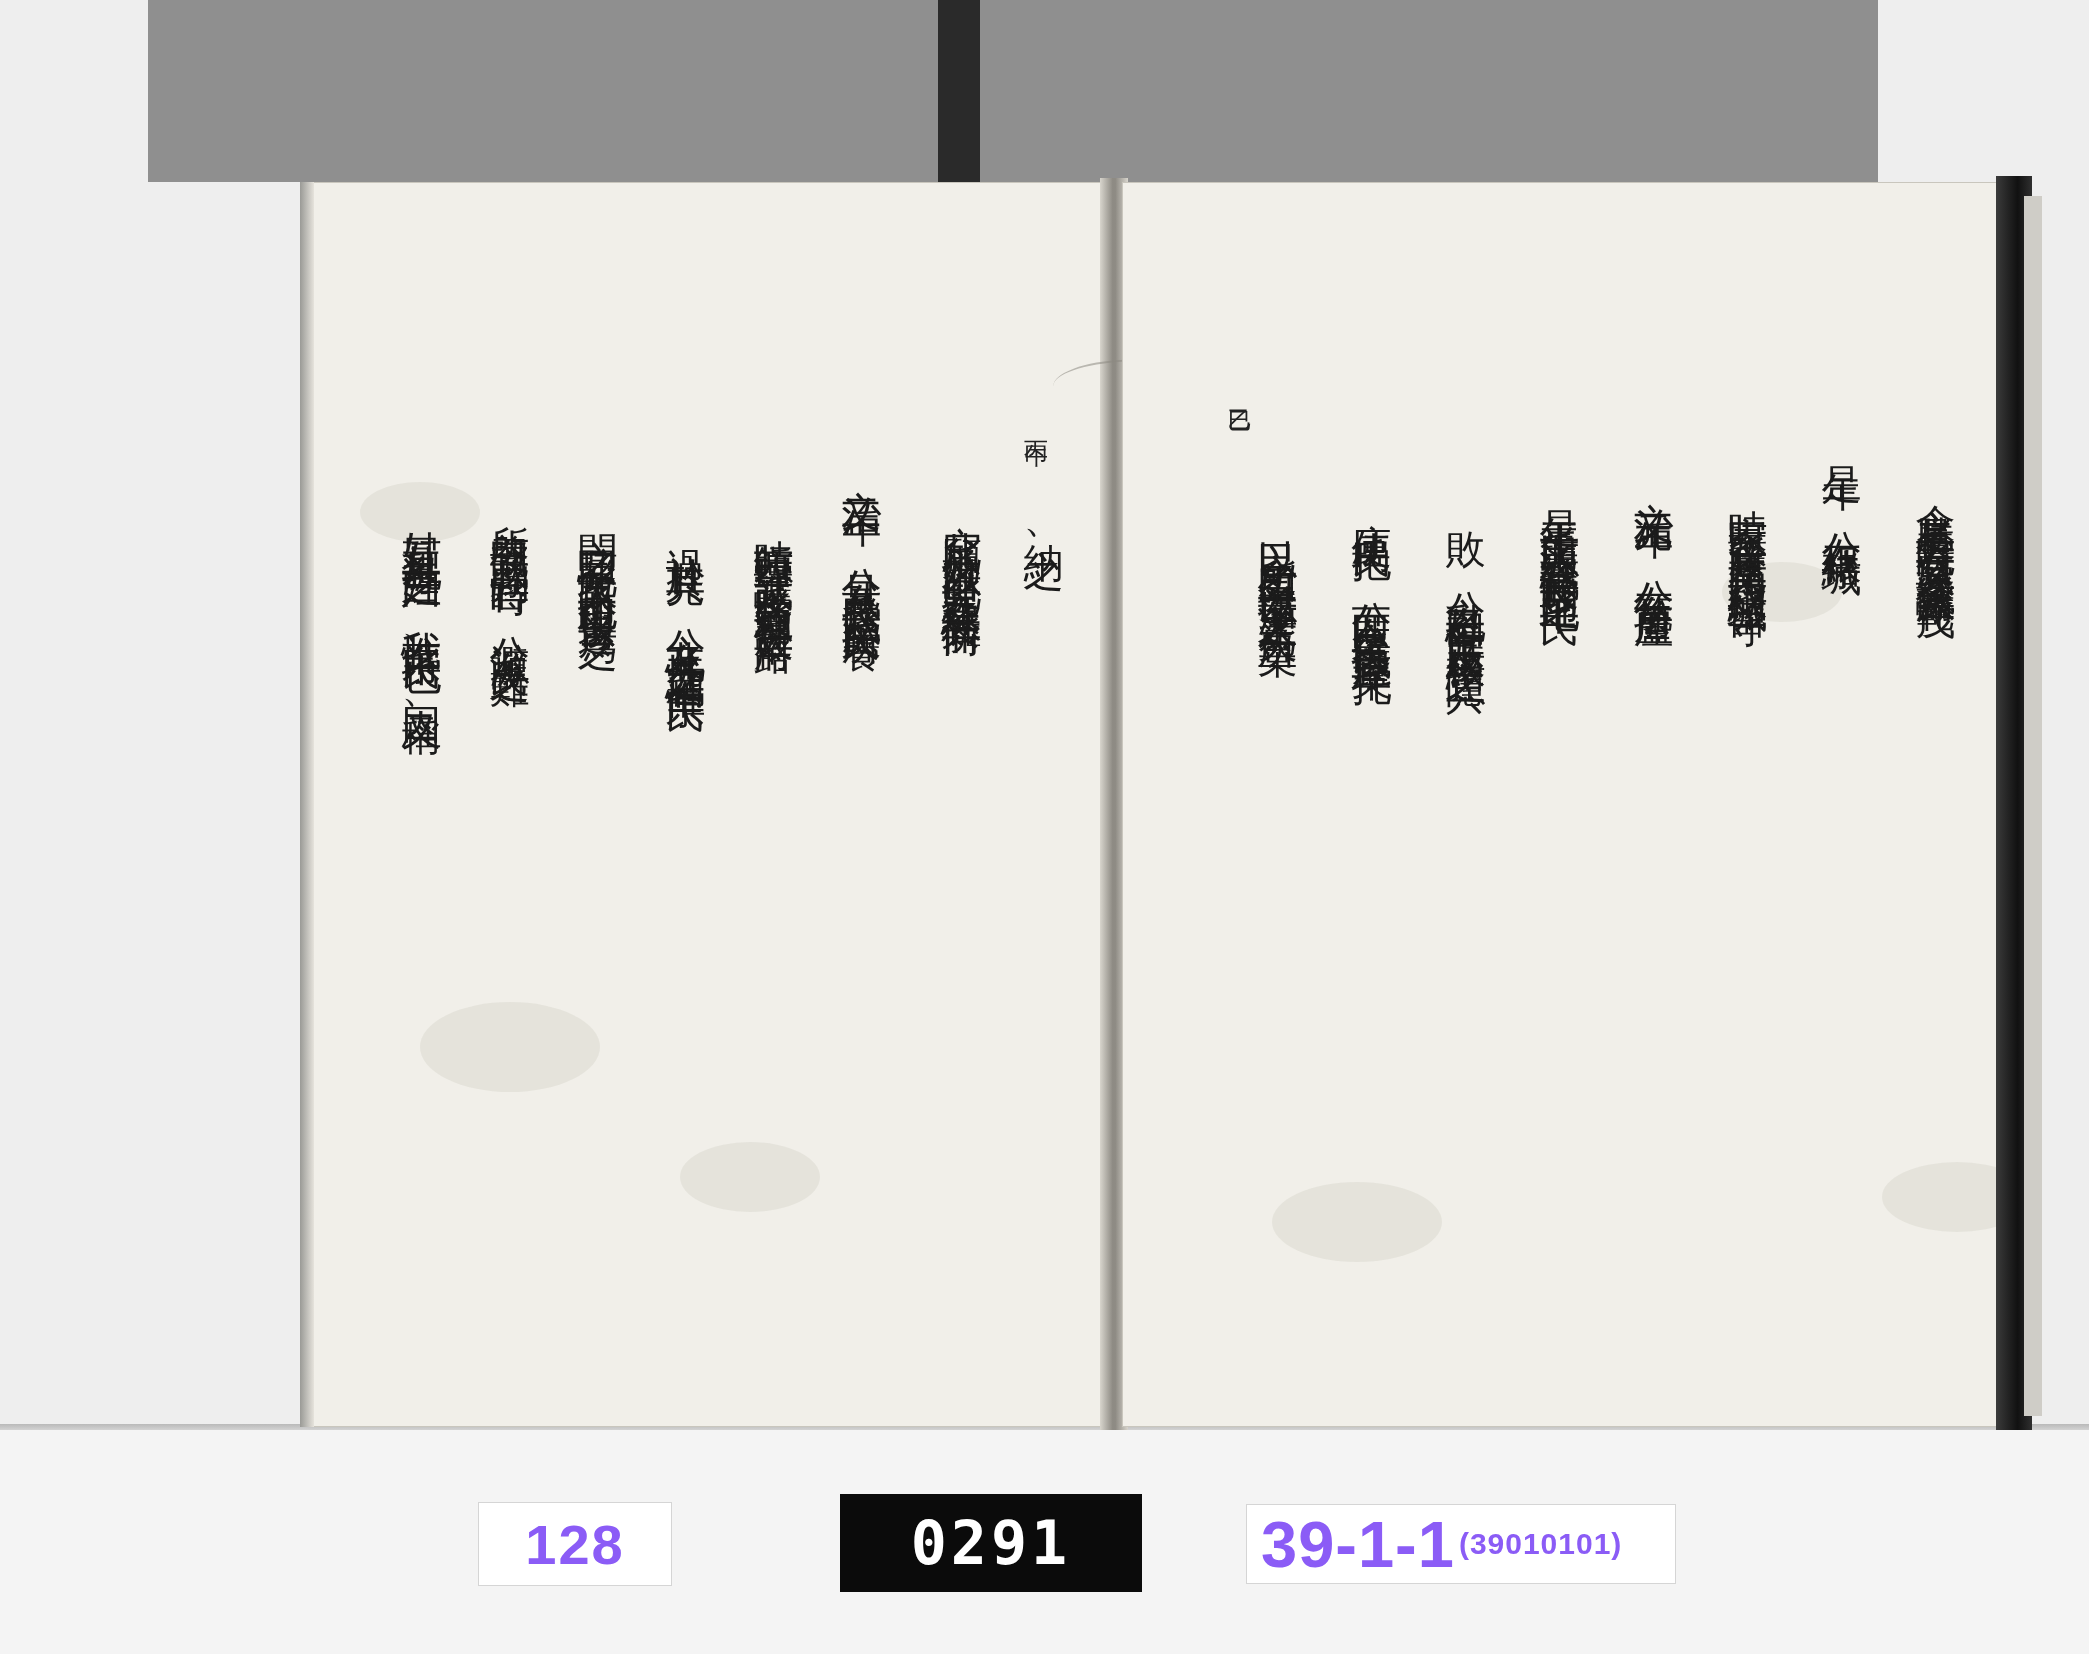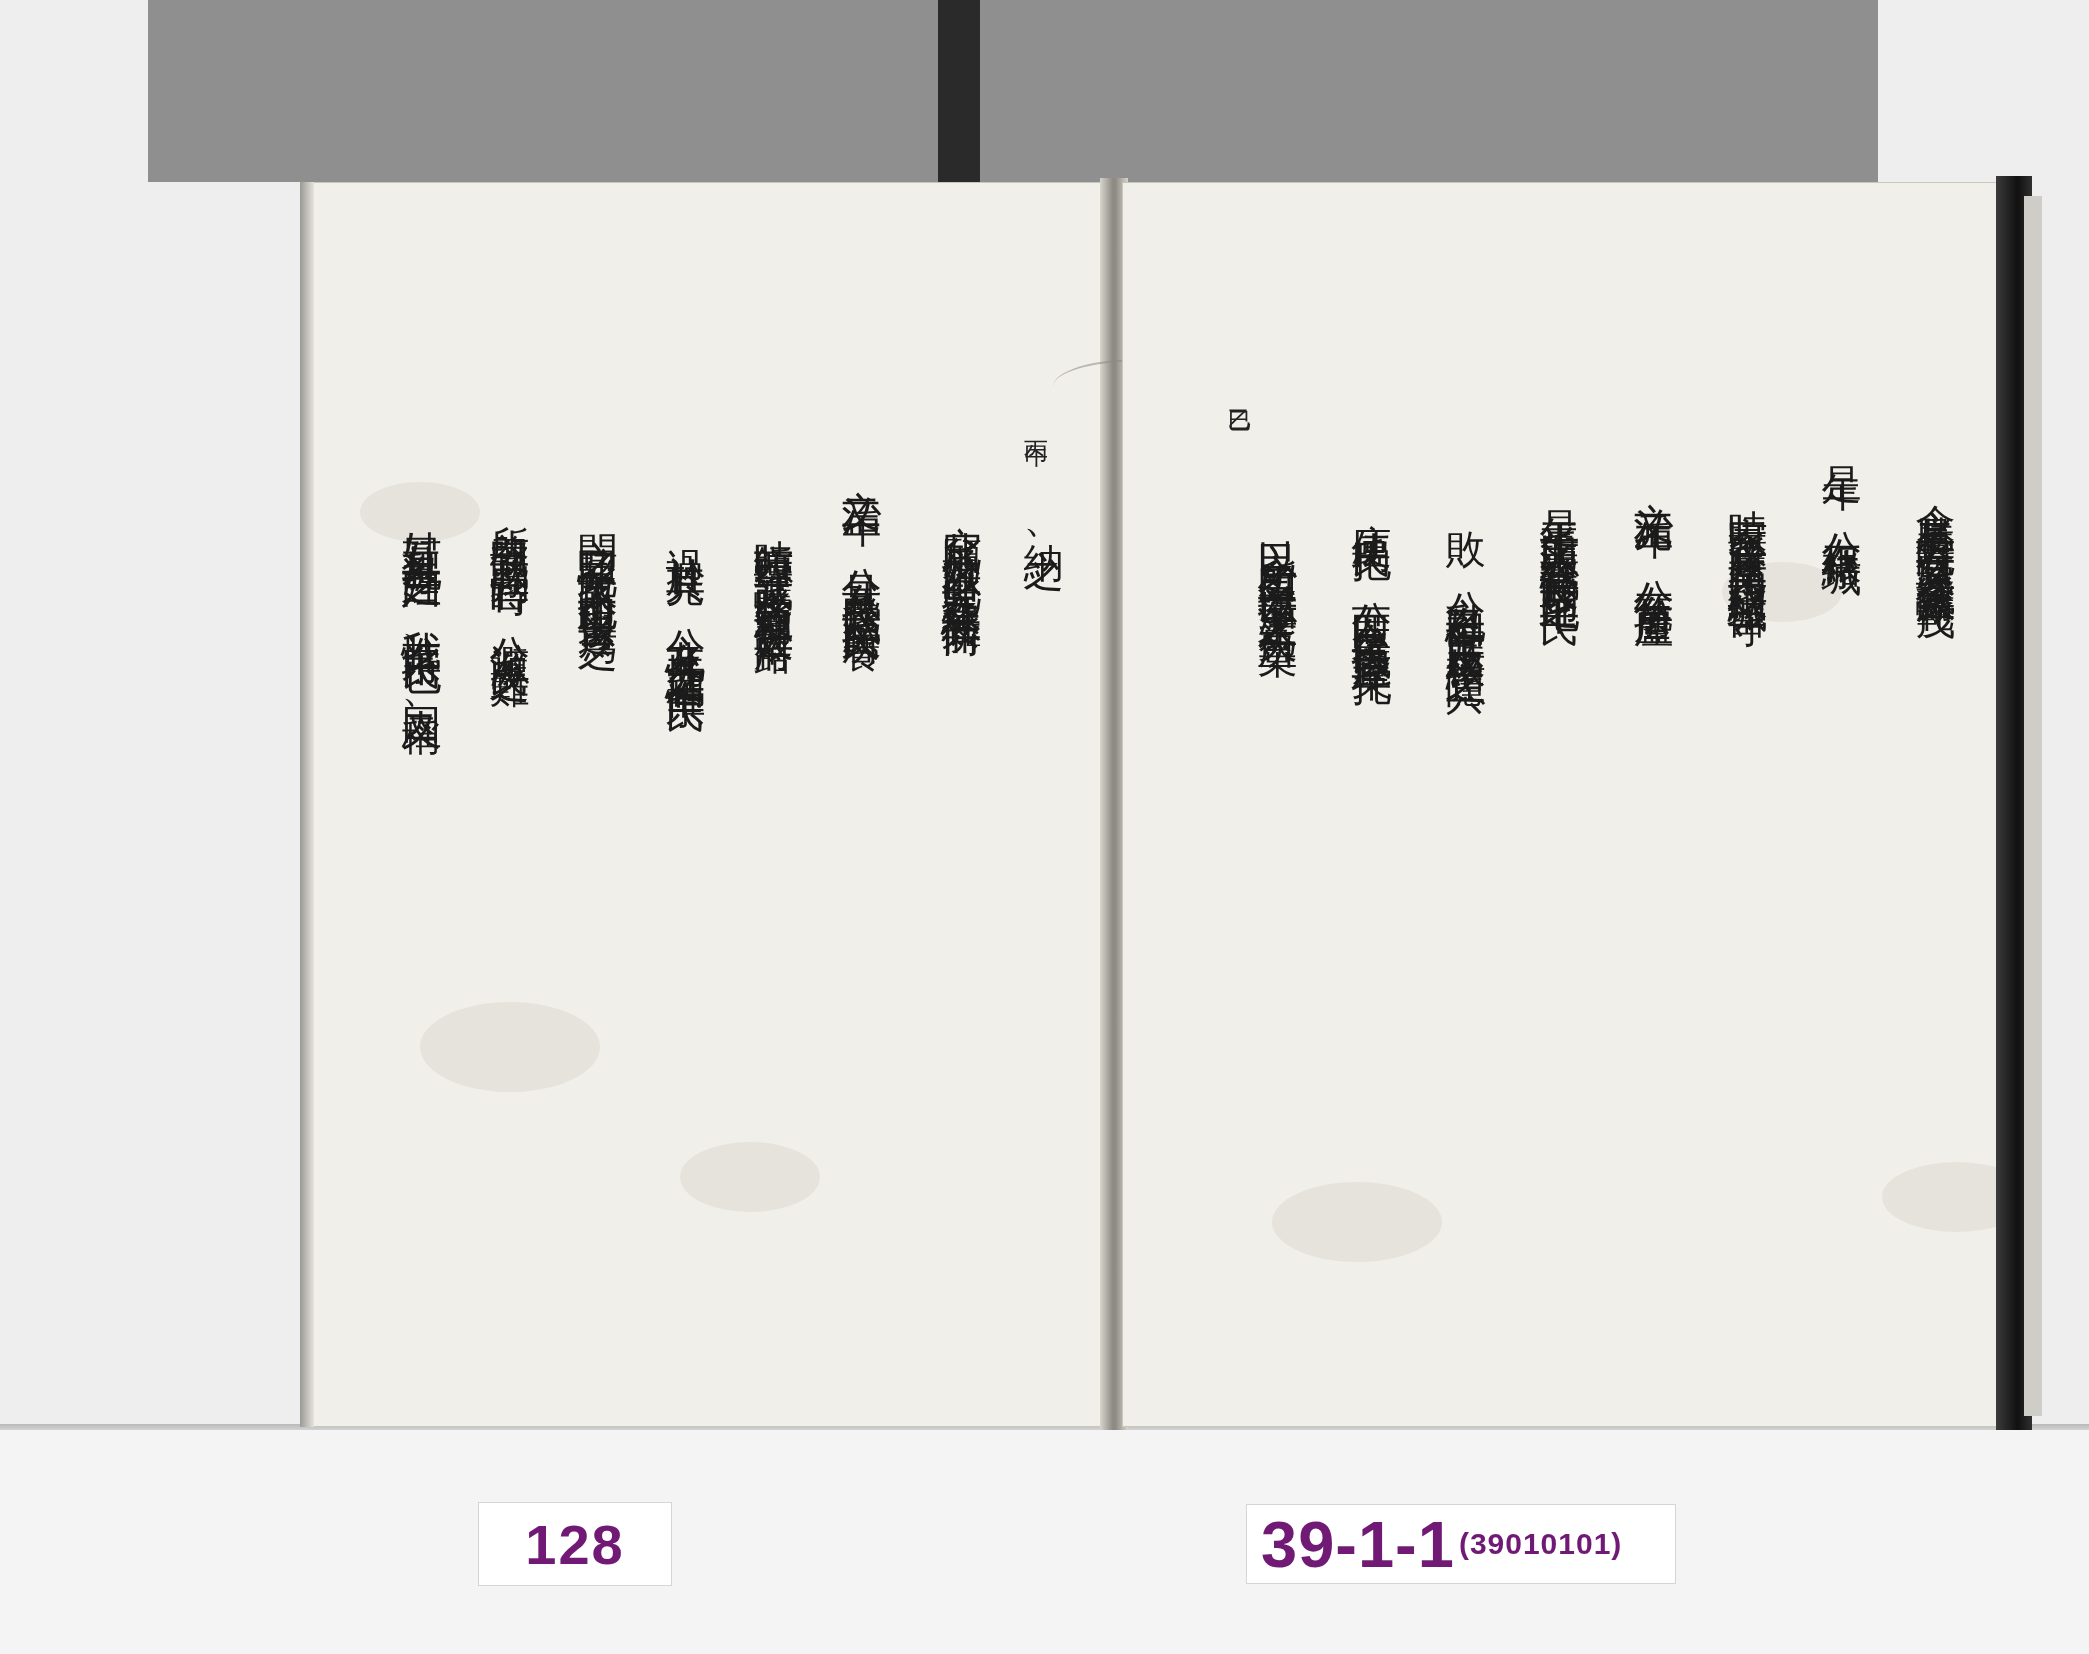--- a/index.html
+++ b/index.html
@@ -137,21 +137,21 @@
 
   
   .label {
     position: absolute;
     background: #ffffff;
     border: 1px solid #d5d5d5;
     display: flex;
     align-items: center;
     justify-content: center;
     font-family: "Liberation Sans", sans-serif;
-    color: #701a75;
+    color: #8b5cf6;
   }
   #label-page {
     left: 478px; top: 1502px; width: 192px; height: 82px;
     font-size: 56px; font-weight: bold; letter-spacing: 2px;
   }
   #label-film {
     left: 840px; top: 1494px; width: 300px; height: 96px;
     background: #0b0b0b; border-color: #0b0b0b; color: #ffffff;
     font-size: 60px; font-weight: bold; letter-spacing: 4px;
     font-family: "DejaVu Sans Mono", monospace;
@@ -235,19 +235,20 @@
       </div>
     </div>
 
     <div class="page-edge-left"></div>
     <div class="spine-right"></div>
     <div class="spine-right-outer"></div>
   </div>
 
   <div class="label" id="label-page">128</div>
 
+  <div class="label" id="label-film">0291</div>
 
   <div class="label" id="label-shelf">
     <span class="code">39-1-1</span>
     <span class="paren">(39010101)</span>
   </div>
 
 </div>
 
 </body></html>

